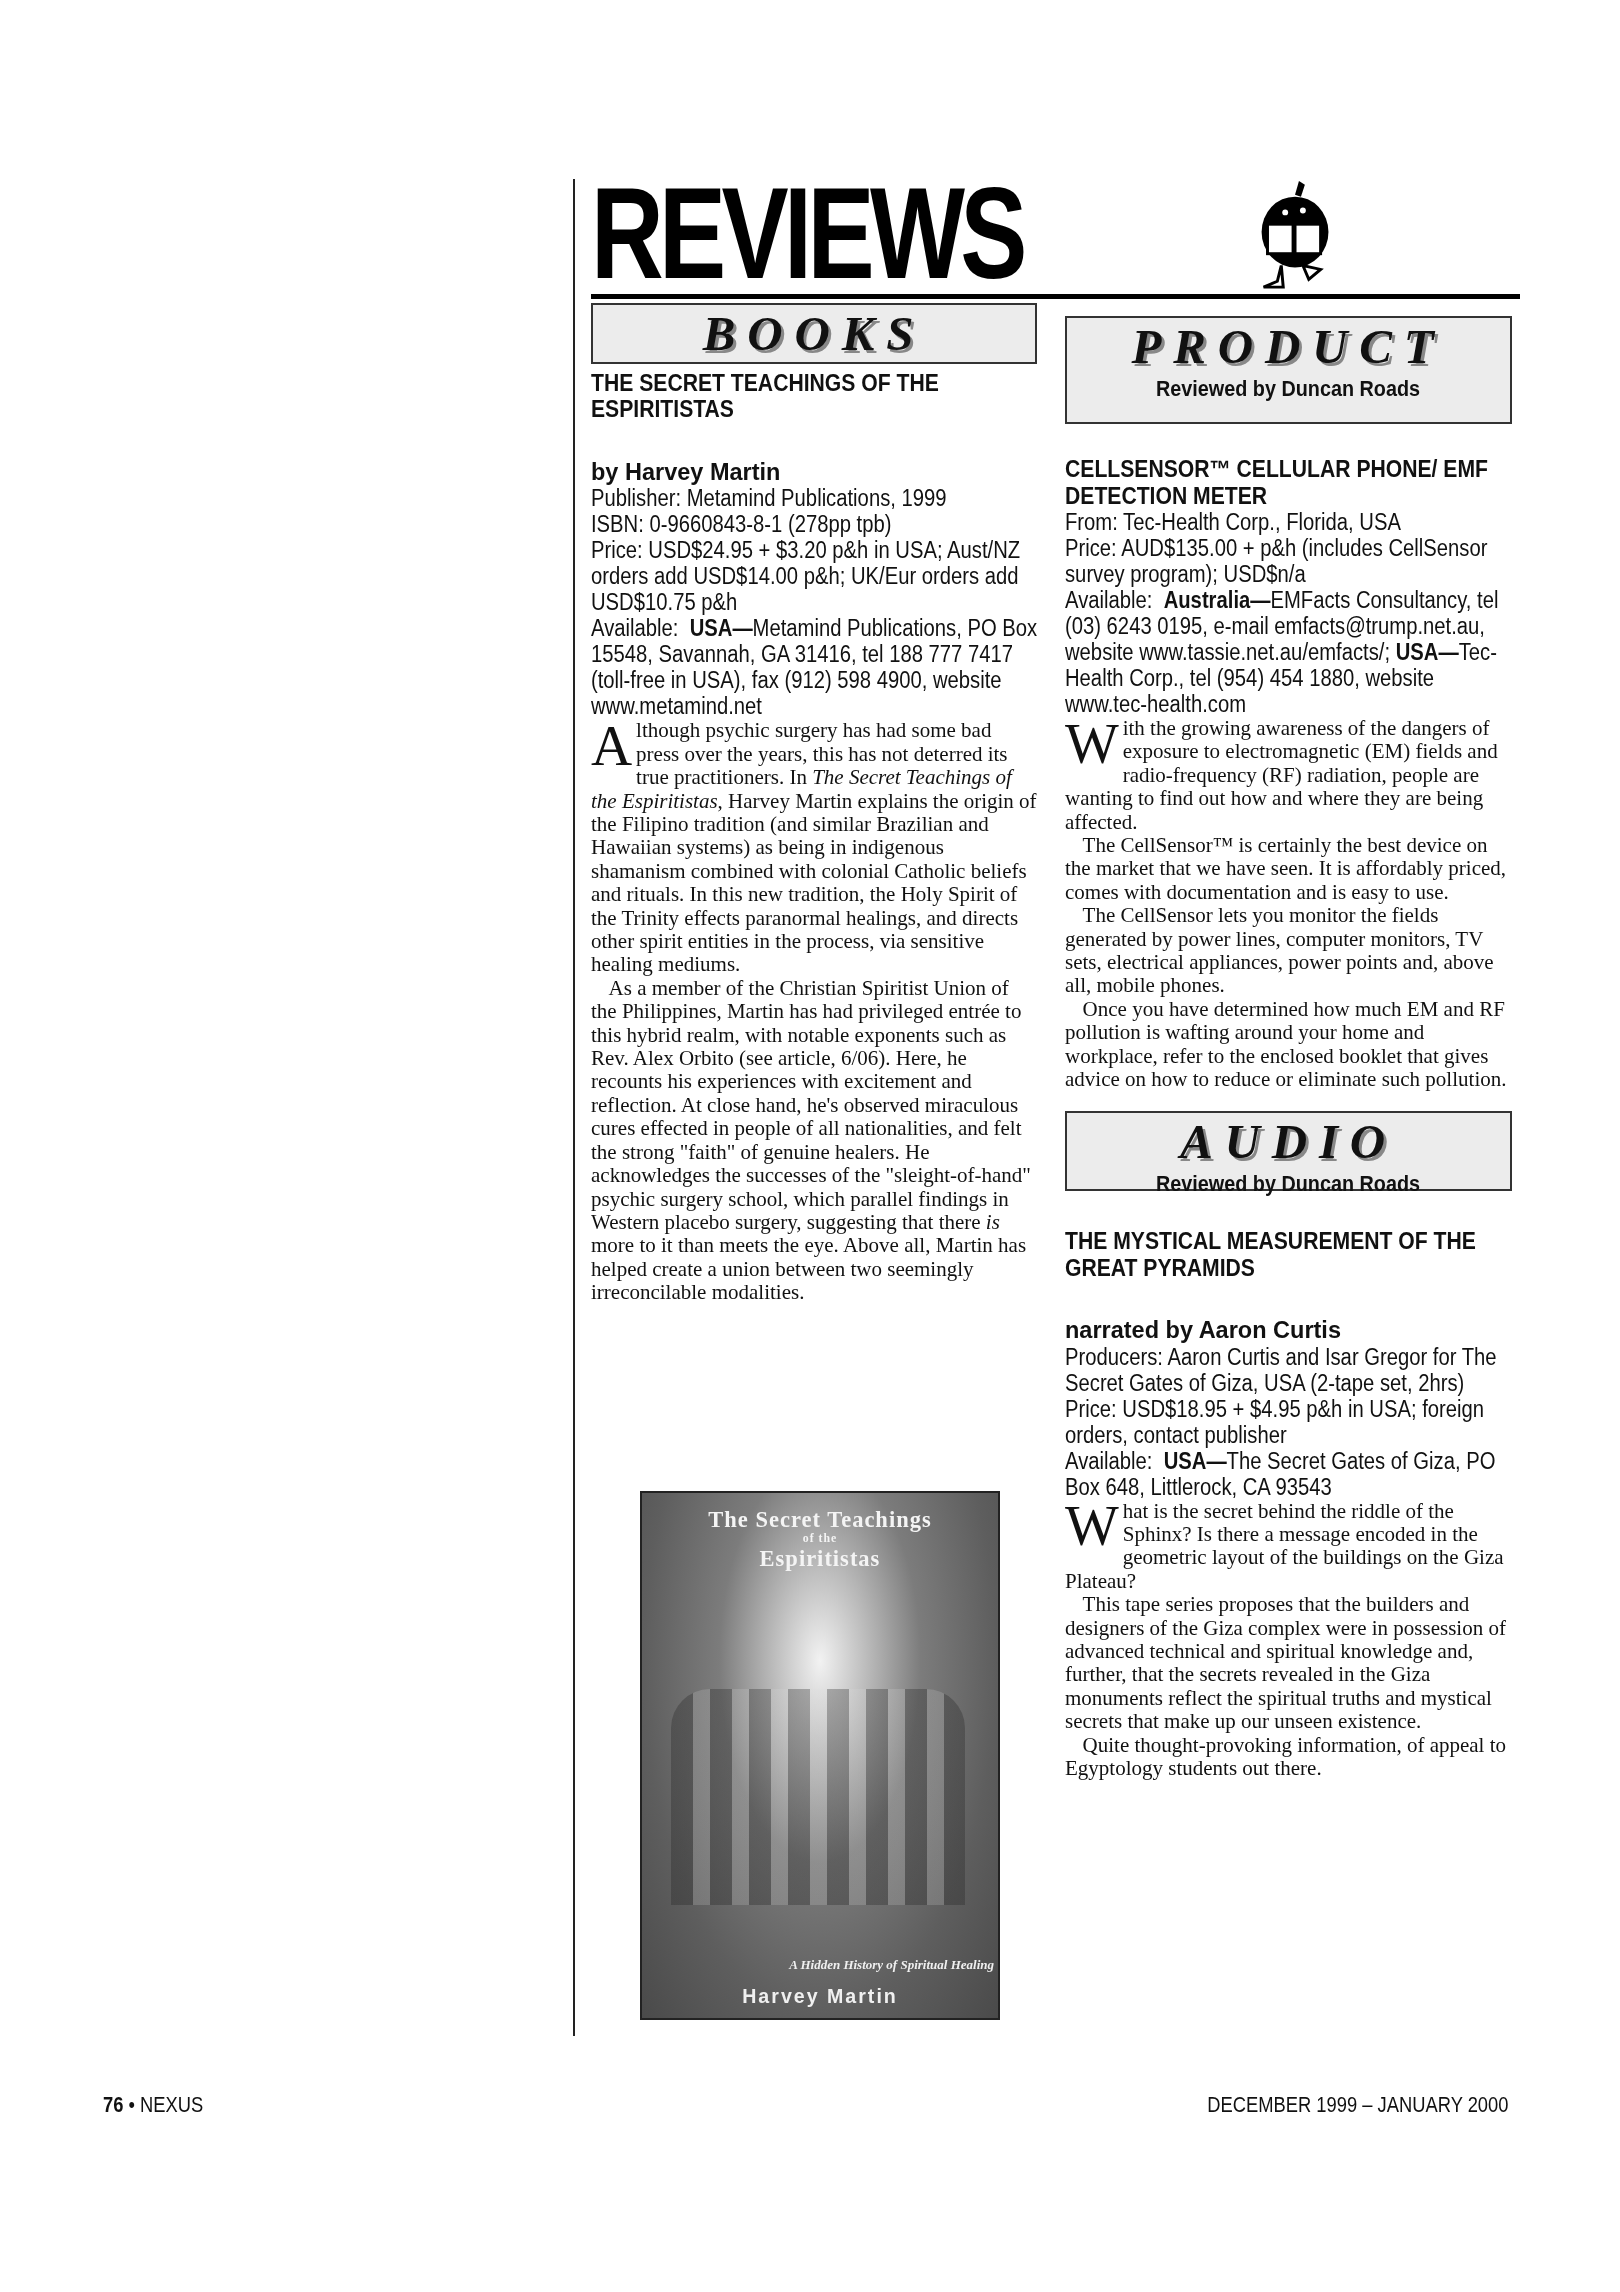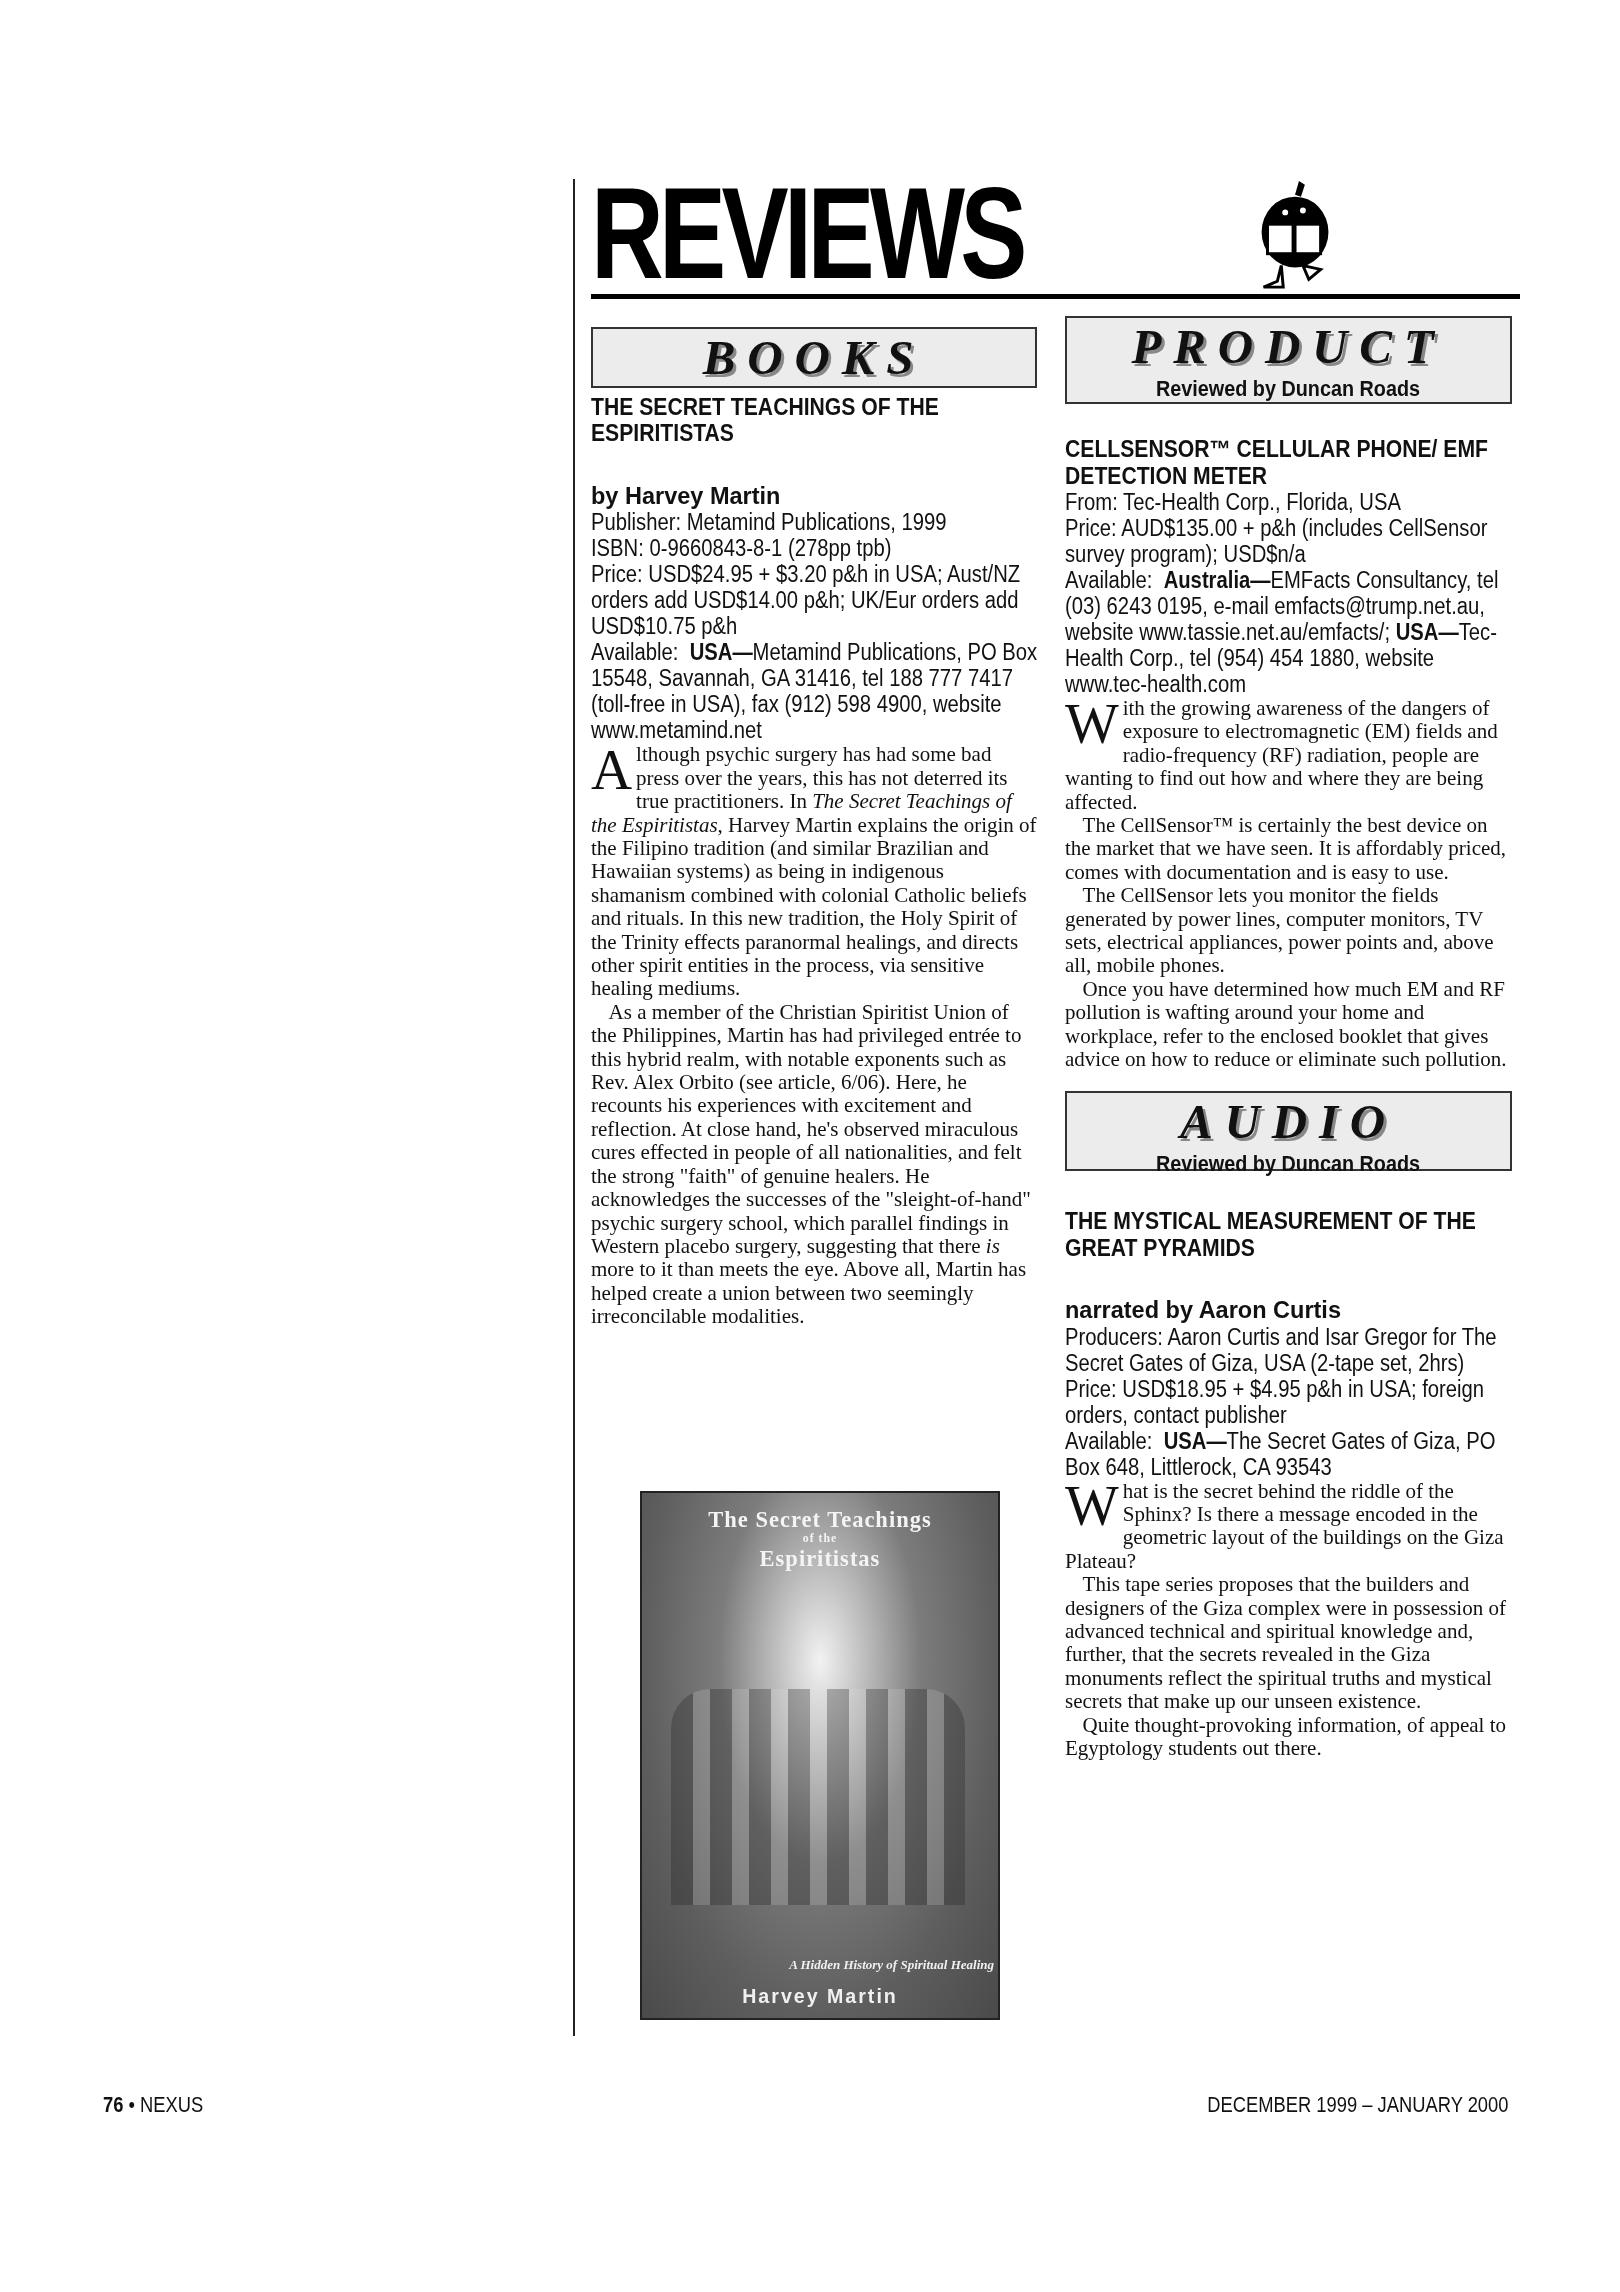--- a/index.html
+++ b/index.html
@@ -3,21 +3,21 @@
 <meta charset="utf-8">
 <style>
   html, body { margin: 0; padding: 0; background: #ffffff; }
   body { width: 1620px; height: 2293px; position: relative; overflow: hidden; color: #111; }
   .vrule { position: absolute; left: 573px; top: 179px; width: 2px; height: 1857px; background: #222; }
   .masthead { position: absolute; left: 591px; top: 167px; width: 929px; height: 132px; }
   .masthead-title { position: absolute; left: 0; top: 0; font-family: "Liberation Sans", sans-serif; font-weight: bold; font-size: 129px; line-height: 132px; letter-spacing: -5.9px; transform: scaleX(0.78); transform-origin: left top; color: #000; }
   .mascot { position: absolute; left: 647px; top: 9.8px; width: 118px; height: 118px; }
   .masthead-rule { position: absolute; left: 591px; top: 294px; width: 929px; height: 4.9px; background: #000; }
 
-  .col-left { position: absolute; left: 591px; top: 327px; width: 446px; }
+  .col-left { position: absolute; left: 591px; top: 303px; width: 446px; }
   .col-right { position: absolute; left: 1065px; top: 316px; width: 447px; }
 
   .section-box { border: 2px solid #333; background: #ececec; text-align: center; box-sizing: border-box; }
   .section-title { font-family: "Liberation Serif", serif; font-weight: bold; font-style: italic; font-size: 49px; letter-spacing: 11.8px; line-height: 57px; color: #111; text-shadow: 2.9px 2.9px 0 #888; }
   .section-byline { font-family: "Liberation Sans", sans-serif; font-weight: bold; font-size: 22.5px; line-height: 27.4px; transform: scaleX(0.88); display: inline-block; }
 
   .headline { font-family: "Liberation Sans", sans-serif; font-weight: bold; font-size: 23.5px; line-height: 26.5px; transform: scaleX(0.9); transform-origin: left top; width: 111%; margin: 0; }
   .credit { font-family: "Liberation Sans", sans-serif; font-weight: bold; font-size: 23.5px; line-height: 26.5px; margin-top: 36px; }
   .meta { font-family: "Liberation Sans", sans-serif; font-size: 23px; line-height: 26px; transform: scaleX(0.88); transform-origin: left top; width: 114%; }
   .meta b { font-weight: bold; }
@@ -90,21 +90,21 @@
   <div class="cover-title">
     <span>The Secret Teachings</span><br>
     <span class="small">of the</span>
     <span>Espiritistas</span>
   </div>
   <div class="cover-subtitle">A Hidden History of Spiritual Healing</div>
   <div class="cover-author">Harvey Martin</div>
 </div>
 
 <div class="col-right">
-  <div class="section-box" style="height:88px;">
+  <div class="section-box" style="height:108px;">
     <div class="section-title">PRODUCT</div>
     <div class="section-byline">Reviewed by Duncan Roads</div>
   </div>
   <div style="margin-top:32px;">
     <div class="headline">CELLSENSOR™ CELLULAR PHONE/ EMF DETECTION METER</div>
     <div class="meta">
       <div>From:  Tec-Health Corp., Florida, USA</div>
       <div>Price:  AUD$135.00 + p&amp;h (includes CellSensor survey program); USD$n/a</div>
       <div>
         <span>Available:</span>&nbsp;

